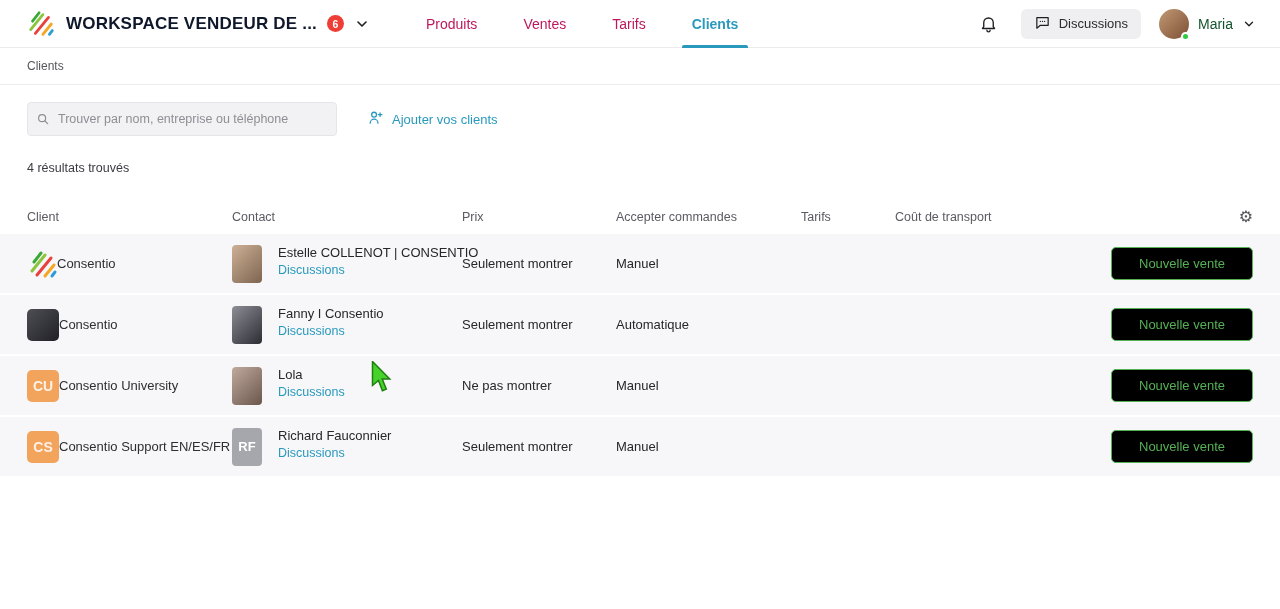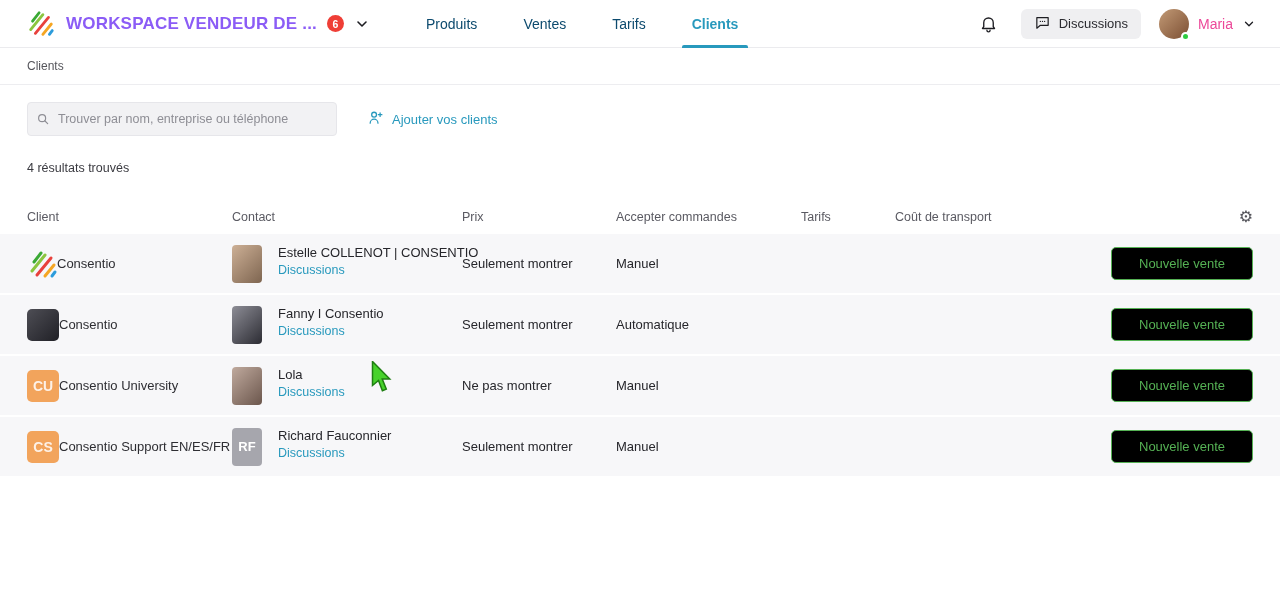--- a/index.html
+++ b/index.html
@@ -4,34 +4,34 @@
 <style>
   *{box-sizing:border-box;margin:0;padding:0}
   html,body{width:1280px;height:609px}
   body{font-family:"Liberation Sans",sans-serif;background:#fff;color:#222}
   .app{position:relative;width:1280px;height:609px;overflow:hidden;background:#fff}
 
   
   .navbar{display:flex;align-items:center;height:48px;padding:0 24px 0 26px;border-bottom:1px solid #ebebee;background:#fff}
   .nav-left{display:flex;align-items:center;gap:10px}
   .logo32{width:30px;height:30px;flex:0 0 auto}
-  .ws-title{font-size:17px;font-weight:700;letter-spacing:.2px;color:#8b5cf6;white-space:nowrap;cursor:pointer}
+  .ws-title{font-size:17px;font-weight:700;letter-spacing:.2px;color:#0f172a;white-space:nowrap;cursor:pointer}
   .badge{min-width:17px;height:17px;border-radius:50%;background:#ef3e36;color:#fff;font-size:10.5px;font-weight:700;display:flex;align-items:center;justify-content:center;padding:0 4px}
   .chev{display:flex;align-items:center;cursor:pointer}
   .nav-center{display:flex;align-items:stretch;gap:46px;height:48px;margin-left:56px}
-  .nav-item{display:flex;align-items:center;font-size:14px;color:#0c4a6e;cursor:pointer;position:relative}
+  .nav-item{display:flex;align-items:center;font-size:14px;color:#be185d;cursor:pointer;position:relative}
   .nav-item.active{color:#2899bd;font-weight:700}
   .nav-item.active::after{content:"";position:absolute;left:-10px;right:-10px;bottom:0;height:3px;background:#2899bd;border-radius:2px 2px 0 0}
   .nav-right{margin-left:auto;display:flex;align-items:center;gap:18px}
   .icon-btn{display:flex;align-items:center;justify-content:center;width:28px;height:28px;cursor:pointer;background:none;border:none}
   .disc-btn{display:flex;align-items:center;gap:8px;background:#efeff1;border:none;border-radius:6px;height:30px;padding:0 13px;font-size:13px;color:#2b2b30;font-family:inherit;cursor:pointer}
   .user{display:flex;align-items:center;gap:9px;cursor:pointer}
   .user-avatar{position:relative;width:30px;height:30px;border-radius:50%;background:linear-gradient(135deg,#c29a76,#7c4f33)}
   .status-dot{position:absolute;right:-1px;bottom:-2px;width:9px;height:9px;border-radius:50%;background:#2ecc40;border:2px solid #fff}
-  .user-name{font-size:14px;color:#ec4899}
+  .user-name{font-size:14px;color:#14532d}
 
   
   .breadcrumb-bar{padding:11px 27px;border-bottom:1px solid #ededf0;font-size:12px;color:#55555b}
 
   
   .toolbar{display:flex;align-items:center;gap:30px;padding:17px 27px 0}
   .search-box{position:relative;width:310px}
   .search-box .sicon{position:absolute;left:9px;top:10px}
   .search-input{width:100%;height:34px;background:#f2f2f4;border:1px solid #e6e6ea;border-radius:4px;padding:0 10px 0 30px;font-size:12.5px;color:#15803d;font-family:inherit}
   .search-input::placeholder{color:#8e8e95}

